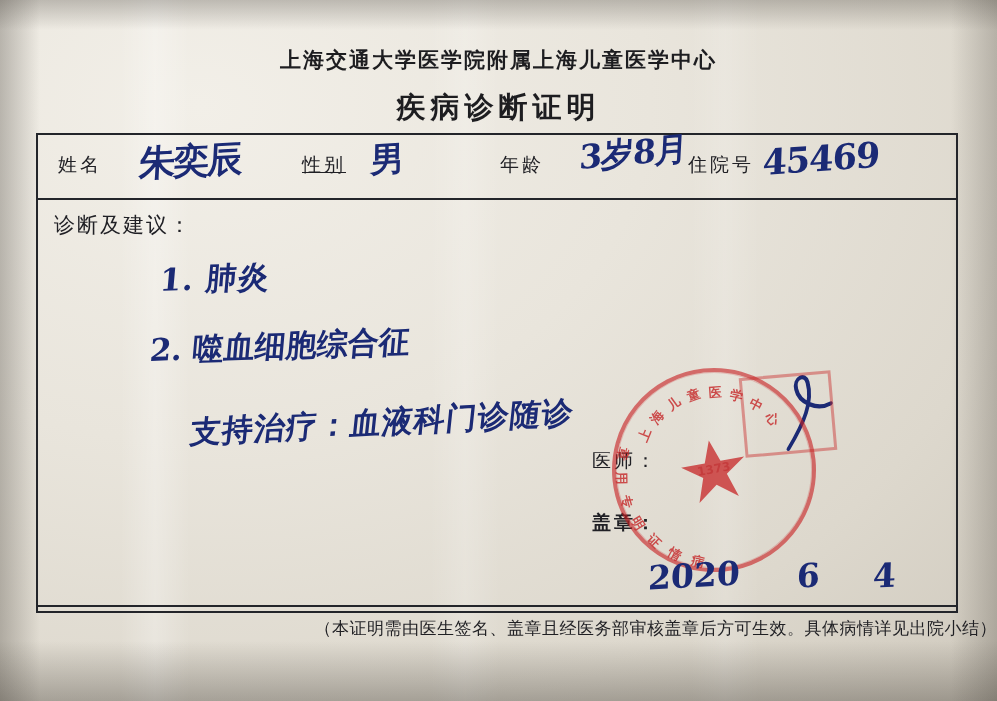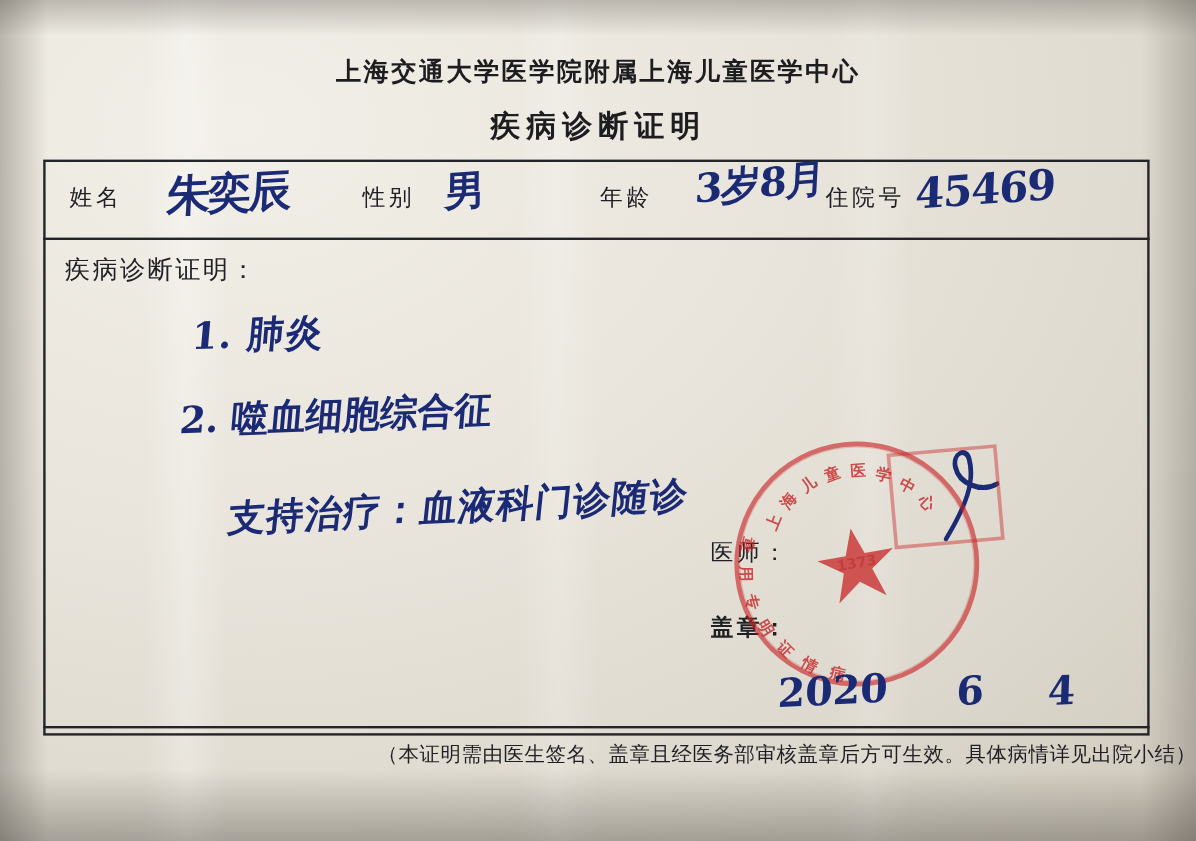--- a/index.html
+++ b/index.html
@@ -36,21 +36,21 @@
     font-weight: 700;
     letter-spacing: 1px;
   }
   #org-name {
     top: 46px;
     font-size: 21px;
     letter-spacing: 2px;
   }
   #doc-title {
     top: 88px;
-    font-size: 25px;
+    font-size: 29px;
     letter-spacing: 5px;
   }
 
   
   #form-box {
     position: absolute;
     left: 36px;
     top: 133px;
     width: 922px;
     height: 480px;
@@ -77,21 +77,21 @@
   
   .label {
     position: absolute;
     font-family: "DejaVu Sans", sans-serif;
     color: #202025;
     font-size: 19px;
     letter-spacing: 3px;
     white-space: nowrap;
   }
   #label-name      { left: 58px;  top: 152px; }
-  #label-gender    { left: 302px; top: 152px; }
+  #label-gender    { left: 302px; top: 152px; text-decoration: underline; }
   #label-age       { left: 500px; top: 152px; }
   #label-admission { left: 688px; top: 152px; }
   #label-diagnosis { left: 54px;  top: 211px; font-size: 21px; letter-spacing: 2px;}
   #label-doctor    { left: 592px; top: 448px; }
   #label-seal      { left: 592px; top: 510px; font-weight: bold; }
 
   
   #date-line {
     position: absolute;
     left: 644px;
@@ -297,21 +297,21 @@
   <div class="hdr" id="doc-title">疾病诊断证明</div>
 
   <div id="form-box"></div>
   <div id="row-divider"></div>
   <div id="footer-divider"></div>
 
   <div class="label" id="label-name">姓名</div>
   <div class="label" id="label-gender">性别</div>
   <div class="label" id="label-age">年龄</div>
   <div class="label" id="label-admission">住院号</div>
-  <div class="label" id="label-diagnosis">疾病诊断证明：</div>
+  <div class="label" id="label-diagnosis">诊断及建议：</div>
   <div class="label" id="label-doctor">医师：</div>
   <div class="label" id="label-seal">盖章：</div>
 
   <div class="hand" id="hand-name">朱奕辰</div>
   <div class="hand" id="hand-gender">男</div>
   <div class="hand" id="hand-age">3岁8月</div>
   <div class="hand" id="hand-admission">45469</div>
 
   <div class="hand" id="hand-diag-1">1. 肺炎</div>
   <div class="hand" id="hand-diag-2">2. 噬血细胞综合征</div>

